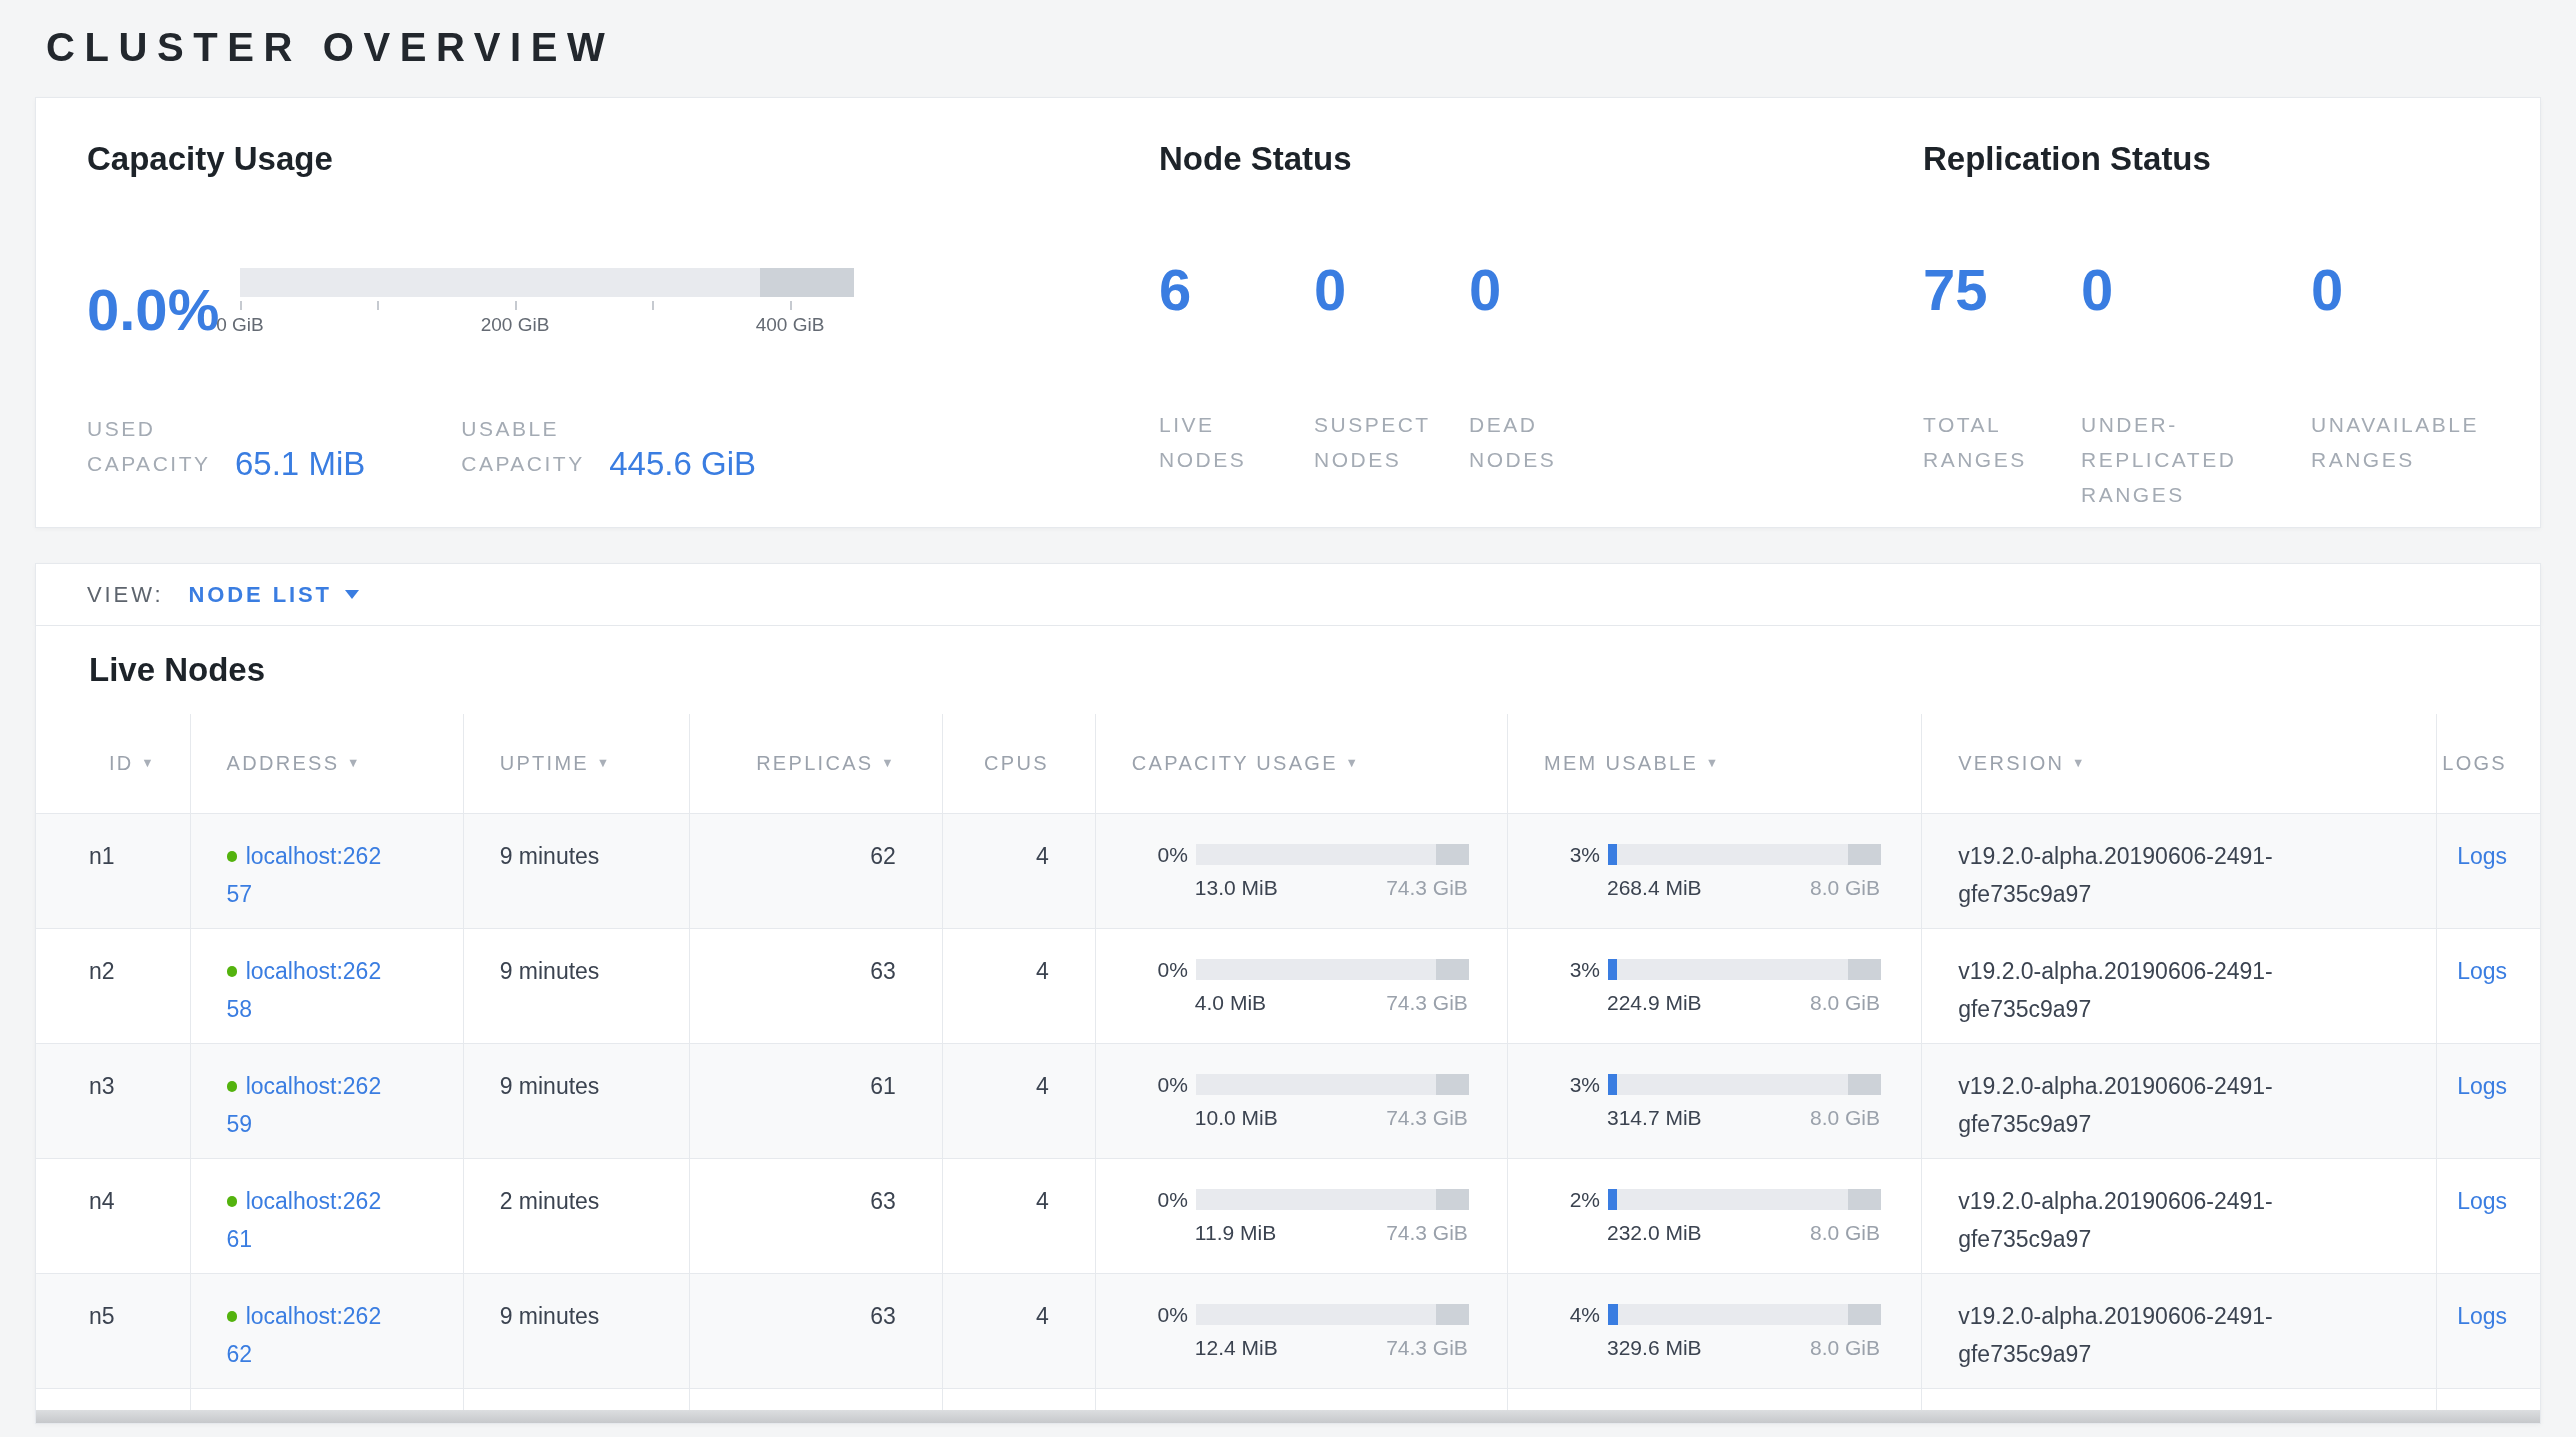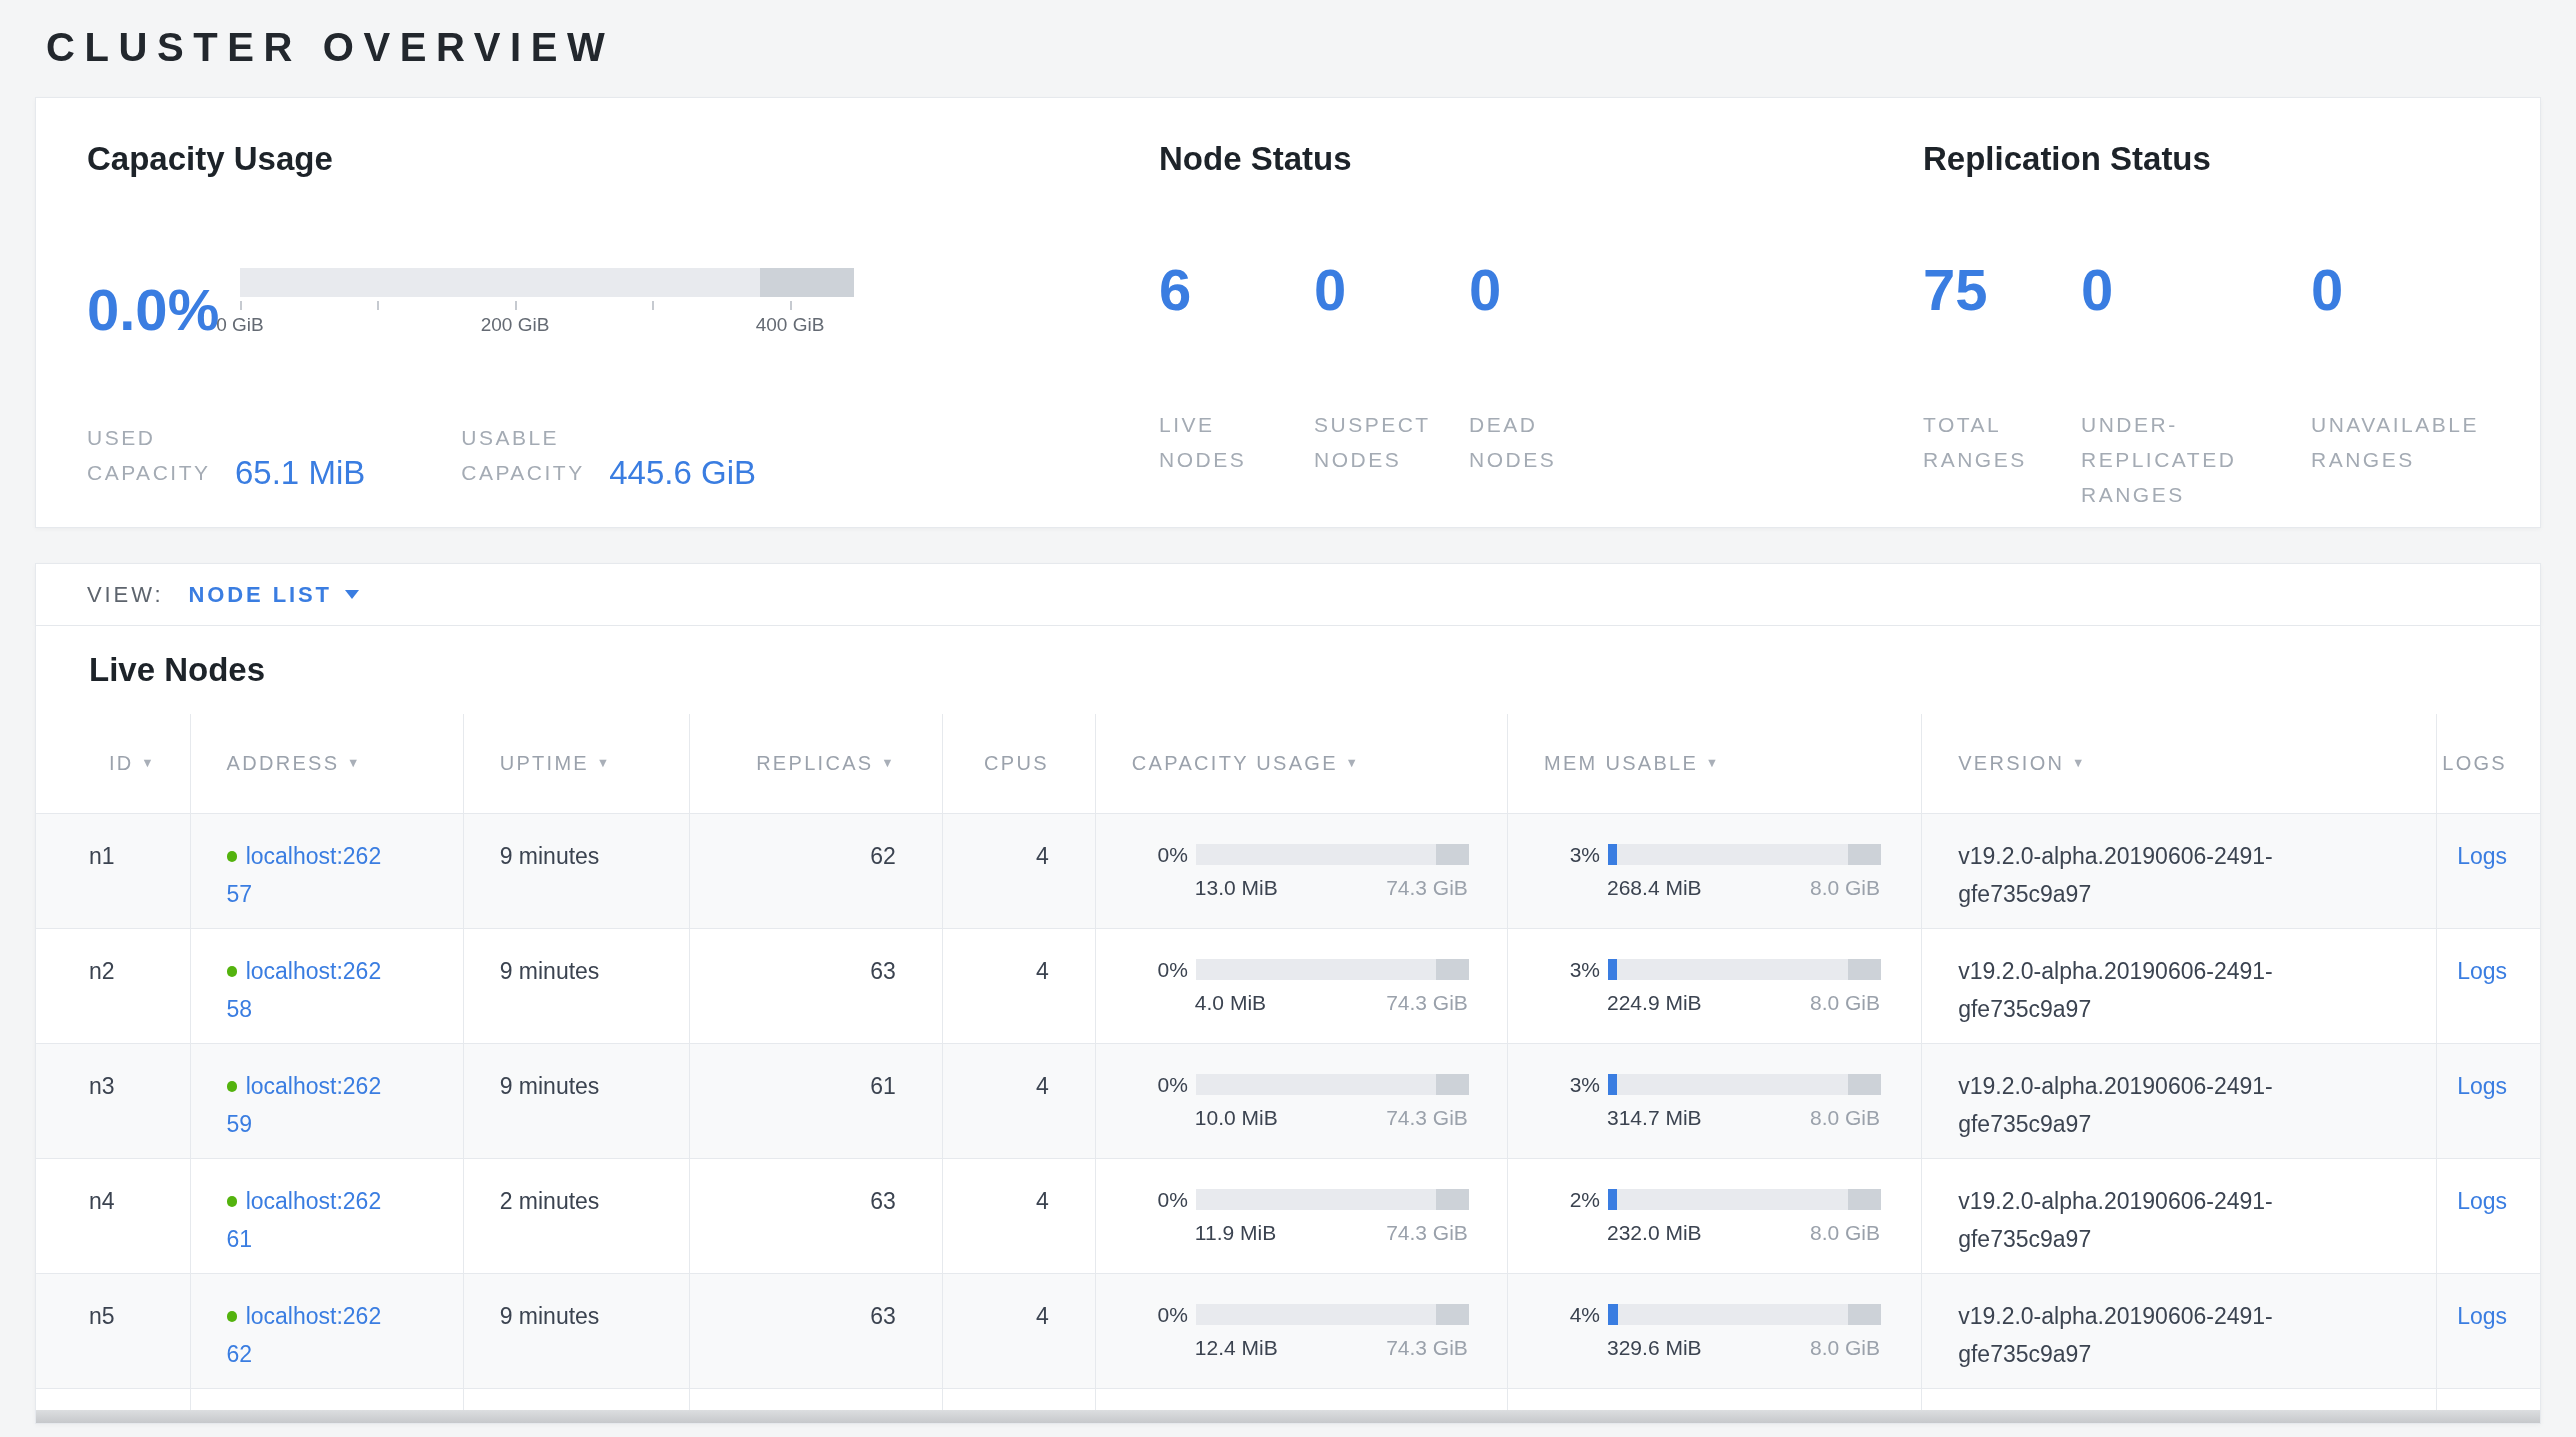--- a/index.html
+++ b/index.html
@@ -34,21 +34,21 @@
   .capacity-bar { position:relative; width:614px; height:29px; background:var(--track); }
   .cap-reserved { position:absolute; right:0; top:0; width:94px; height:100%; background:var(--reserved); }
   .cap-used-fill { position:absolute; left:0; top:0; height:100%; background:var(--accent); }
   .cap-axis { position:relative; width:614px; height:42px; }
   .tick { position:absolute; top:4.8px; width:1.9px; height:8.6px; background:#c6cad0; }
   .tick-label { position:absolute; top:17px; font-size:19px; color:#646a73; transform:translateX(-50%); white-space:nowrap; }
 
   .cap-stats { display:flex; margin-top:72px; }
   .stat { display:flex; align-items:flex-end; }
   .stat:first-child { margin-right:96px; }
-  .stat-label { width:127px; font-size:21px; letter-spacing:2.5px; color:var(--label); line-height:35px;margin-top:9px; }
+  .stat-label { width:127px; font-size:21px; letter-spacing:2.5px; color:var(--label); line-height:35px; }
   .stat-value { font-size:33px; line-height:35px; color:var(--accent); margin-left:21px; white-space:nowrap; }
 
   .metrics-row { display:flex; margin-top:83px; }
   .metric-col { display:flex; flex-direction:column; }
   .sec-nodes .metric-col { width:134px; margin-right:21px; }
   .sec-repl .metric-col:nth-child(1) { width:158px; }
   .sec-repl .metric-col:nth-child(2) { width:230px; }
   .sec-repl .metric-col:nth-child(3) { width:240px; }
   .metric-value { font-size:58px; line-height:58px; font-weight:600; color:var(--accent); }
   .metric-label { margin-top:88px; font-size:21px; letter-spacing:2.5px; color:var(--label); line-height:35px; }

